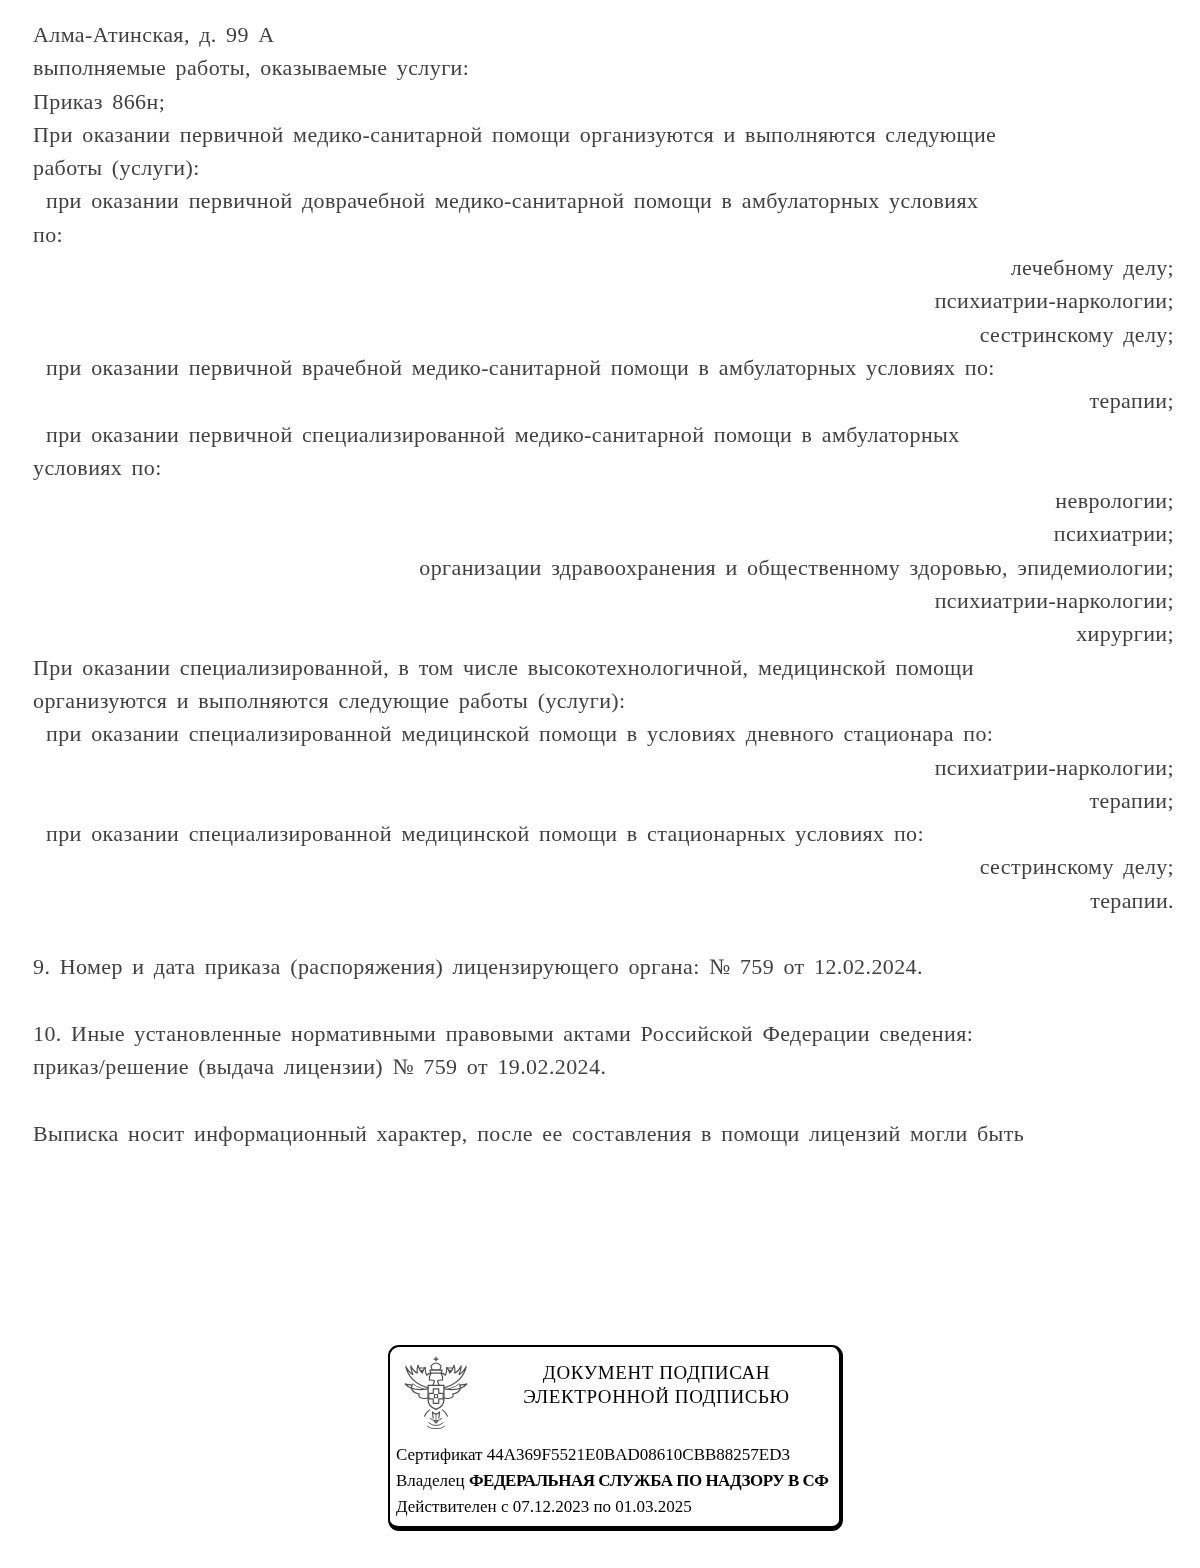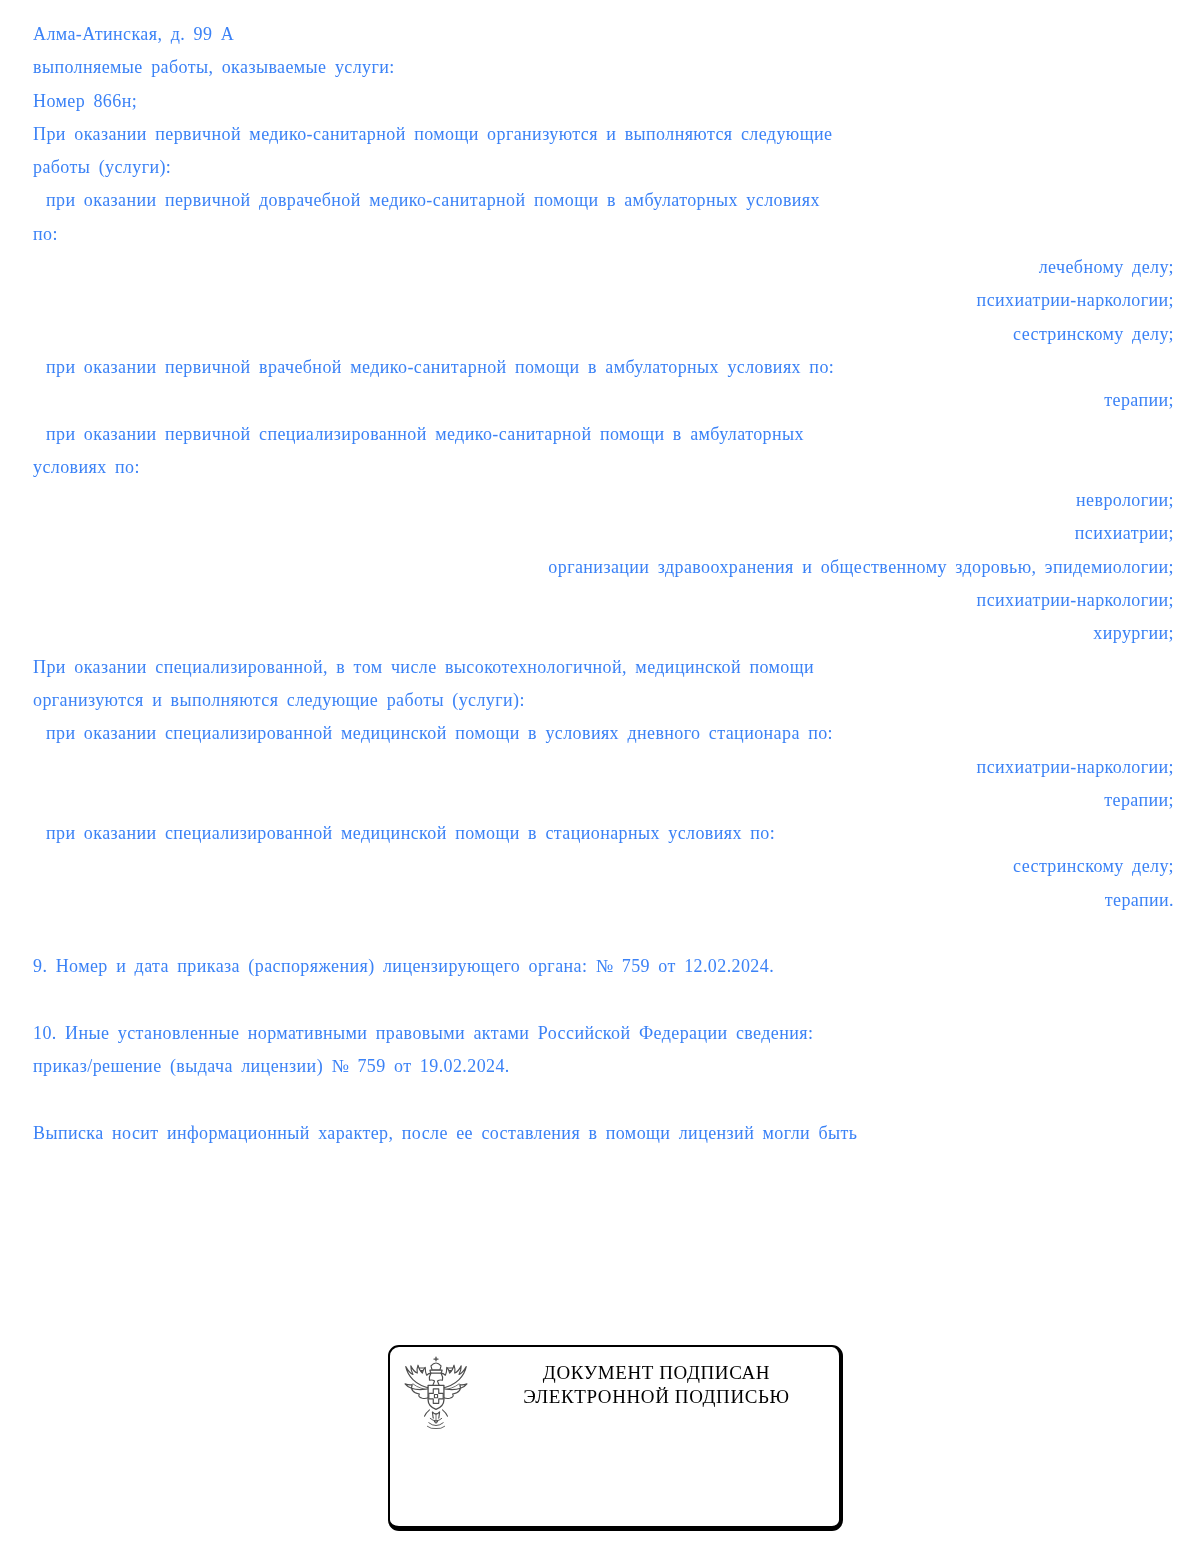--- a/index.html
+++ b/index.html
@@ -10,25 +10,25 @@
     color: #000000;
     position: relative;
     overflow: hidden;
   }
   .page { position: absolute; inset: 0; background: #ffffff; }
 
   
   .doc {
     position: absolute;
     top: 18px; left: 33px; right: 26px;
-    font-size: 18px;
+    font-size: 22px;
     line-height: 33.3px;
     letter-spacing: 0.4px;
     word-spacing: 3.5px;
-    color: #3b82f6;
+    color: #404040;
   }
   .line { min-height: 33.3px; white-space: nowrap; }
   .line.indent-1 { padding-left: 13px; }
   .line.indent-2 { padding-left: 29px; text-align: right; }
 
   
   .stamp {
     position: absolute;
     left: 388px; top: 1345px;
     width: 455px; height: 186px;
@@ -66,21 +66,21 @@
   .srow .b { font-weight: bold; letter-spacing: -0.5px; }
 </style>
 </head>
 <body>
 
 <div class="page">
 
   <div class="doc">
       <div class="line indent-0">Алма-Атинская, д. 99 А</div>
       <div class="line indent-0">выполняемые работы, оказываемые услуги:</div>
-      <div class="line indent-0">Номер 866н;</div>
+      <div class="line indent-0">Приказ 866н;</div>
       <div class="line indent-0">При оказании первичной медико-санитарной помощи организуются и выполняются следующие</div>
       <div class="line indent-0">работы (услуги):</div>
       <div class="line indent-1">при оказании первичной доврачебной медико-санитарной помощи в амбулаторных условиях</div>
       <div class="line indent-0">по:</div>
       <div class="line indent-2">лечебному делу;</div>
       <div class="line indent-2">психиатрии-наркологии;</div>
       <div class="line indent-2">сестринскому делу;</div>
       <div class="line indent-1">при оказании первичной врачебной медико-санитарной помощи в амбулаторных условиях по:</div>
       <div class="line indent-2">терапии;</div>
       <div class="line indent-1">при оказании первичной специализированной медико-санитарной помощи в амбулаторных</div>
@@ -146,15 +146,20 @@
 
         <path d="M38 97 q5 4 12 3 q7 1 12 -3" stroke-width="1.2"></path>
       </g>
     </svg>
 
     <div class="stamp-title">
       <div>ДОКУМЕНТ ПОДПИСАН</div>
       <div>ЭЛЕКТРОННОЙ ПОДПИСЬЮ</div>
     </div>
 
+    <div class="stamp-info">
+      <div class="srow"><span>Сертификат</span> <span>44A369F5521E0BAD08610CBB88257ED3</span></div>
+      <div class="srow"><span>Владелец</span> <span class="b">ФЕДЕРАЛЬНАЯ СЛУЖБА ПО НАДЗОРУ В СФ</span></div>
+      <div class="srow">Действителен с 07.12.2023 по 01.03.2025</div>
+    </div>
 
   </div>
 </div>
 
 </body></html>

